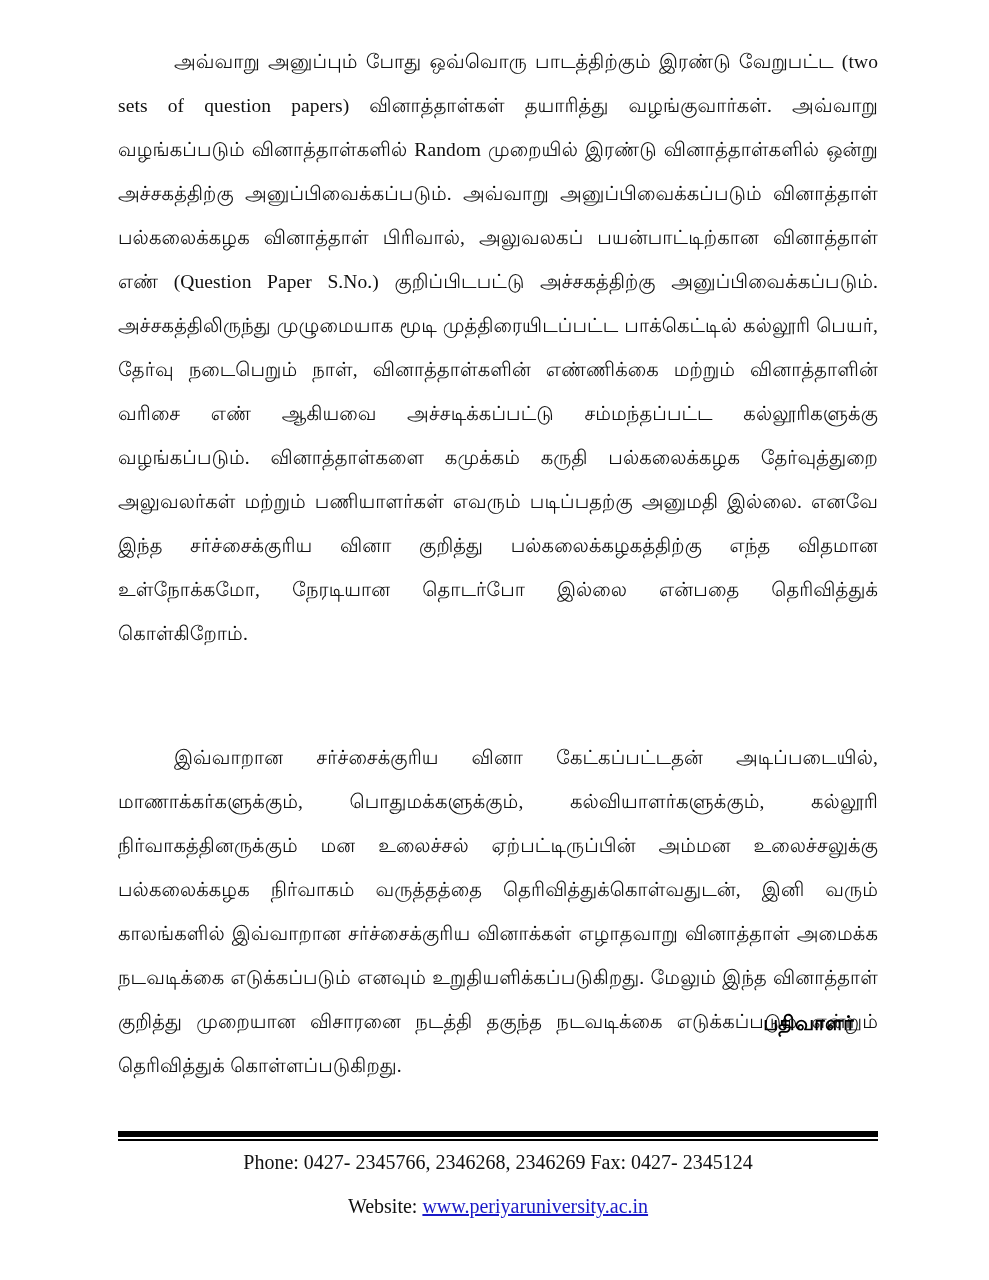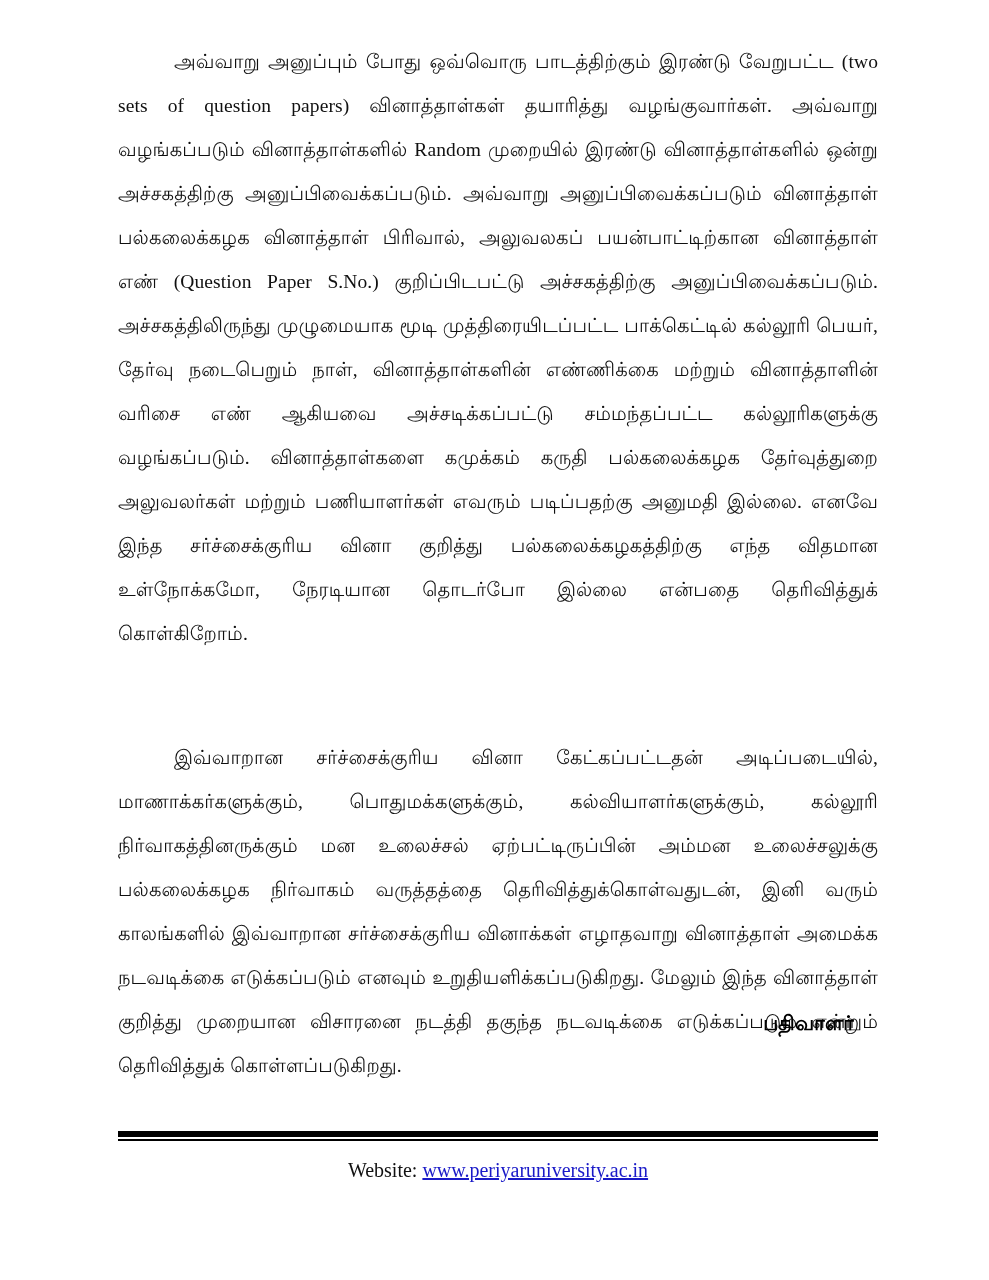--- a/index.html
+++ b/index.html
@@ -131,19 +131,22 @@
   </div>
 
   <div id="signature-block">
     <span class="sig-text">பதிவாளர்</span>
   </div>
 
   <div id="footer">
     <div class="footer-rule-thick"></div>
     <div class="footer-rule-thin"></div>
 
+    <div class="footer-line" id="footer-contact">
+      <span>Phone: 0427- 2345766, 2346268, 2346269 Fax: 0427- 2345124</span>
+    </div>
 
     <div class="footer-line" id="footer-website">
       <span>Website: </span><a class="weblink" href="#" style="color: rgb(26, 26, 200);">www.periyaruniversity.ac.in</a>
     </div>
   </div>
 
 </div>
 
 </body></html>

